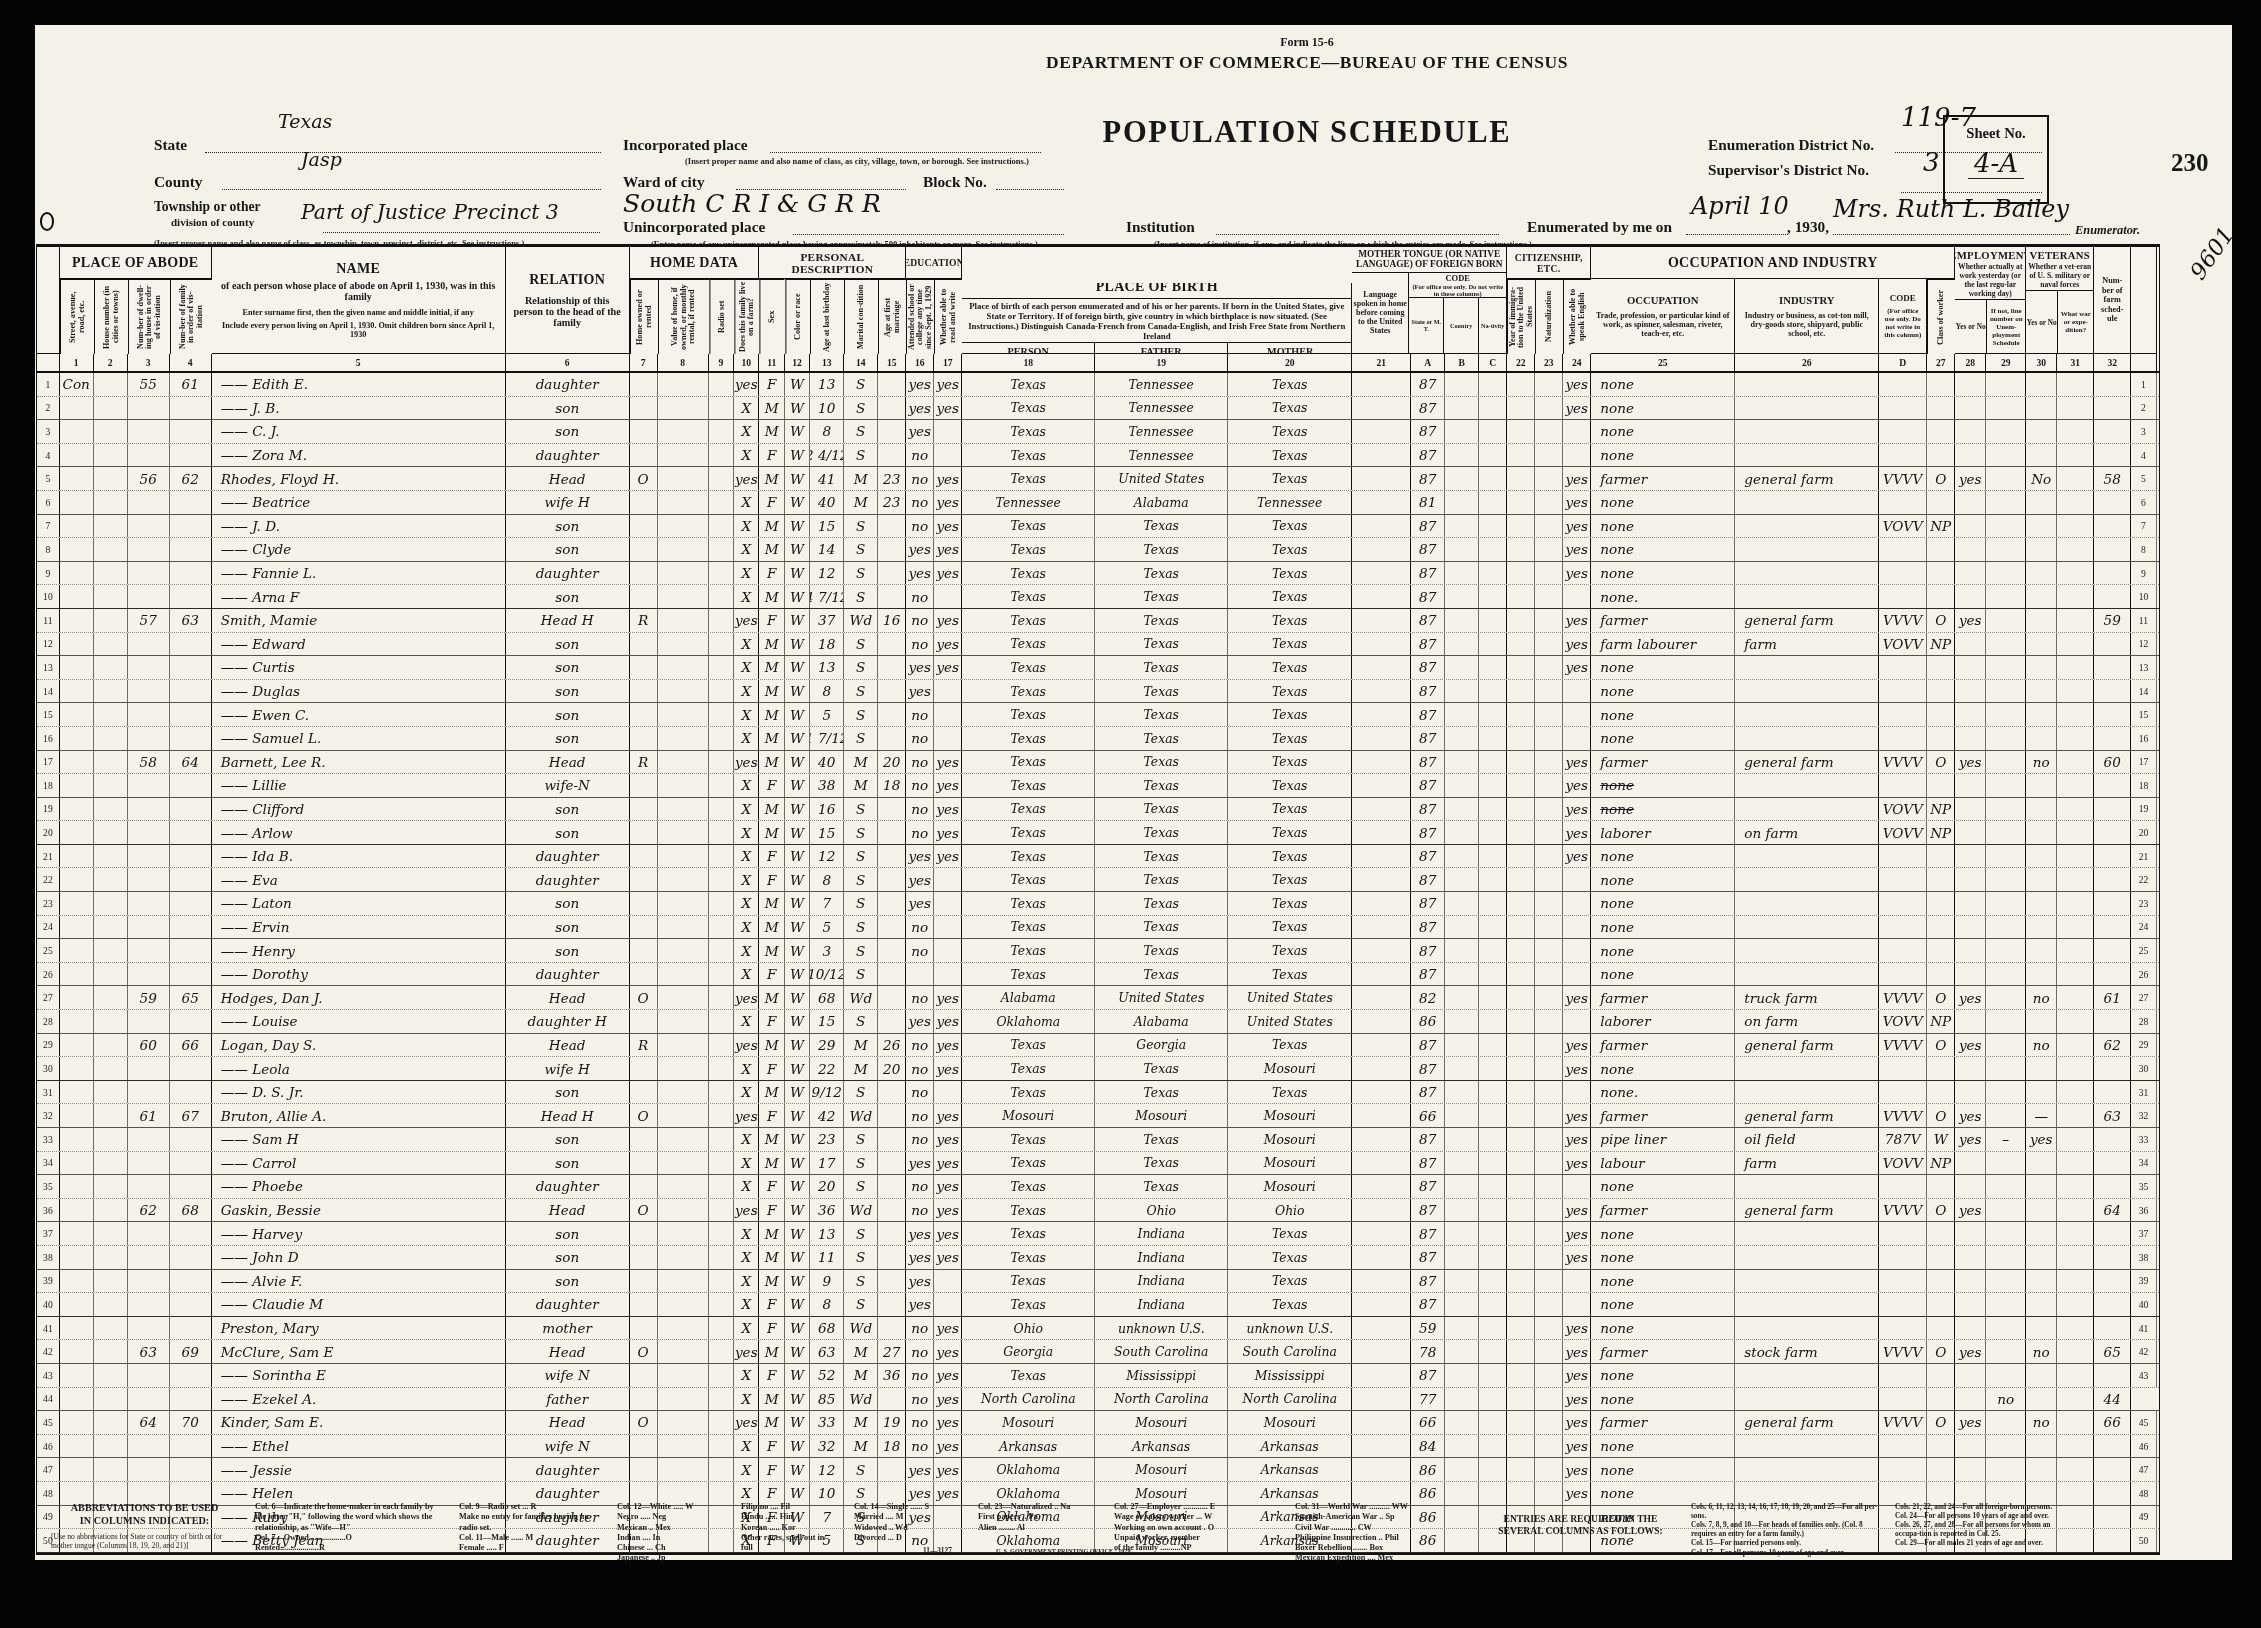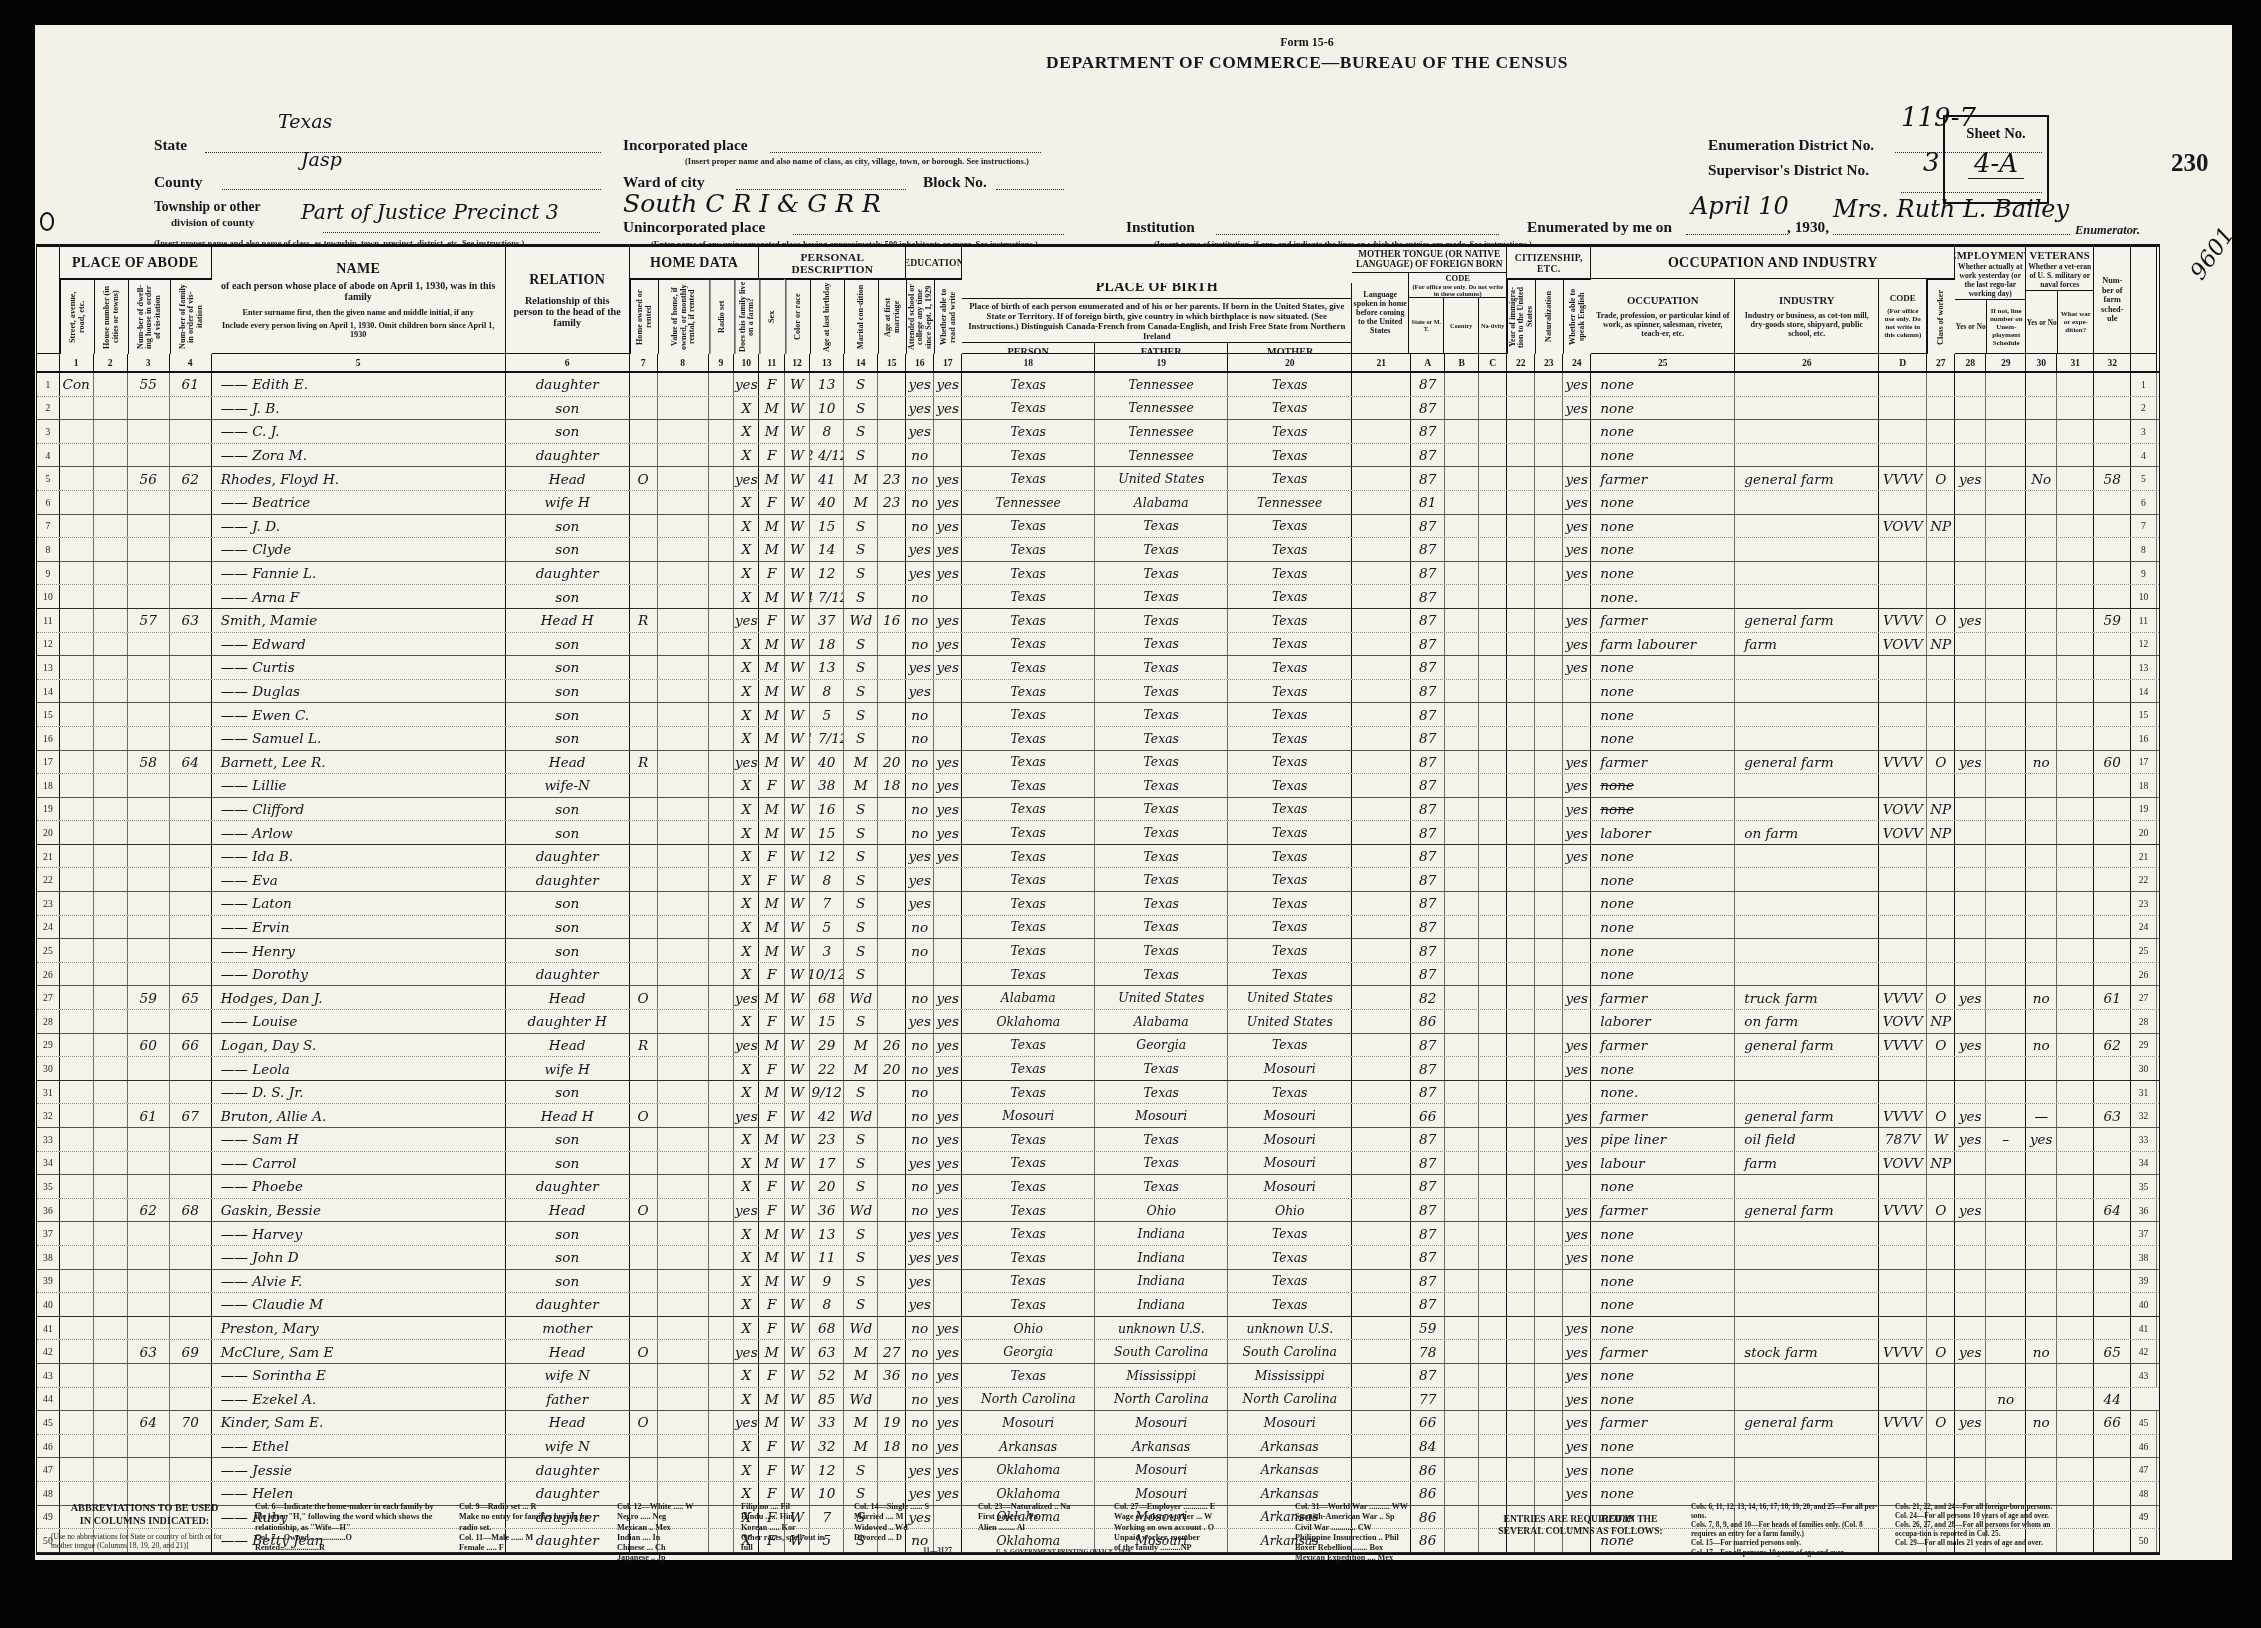--- a/index.html
+++ b/index.html
@@ -42,20 +42,21 @@
   .uline{border-bottom:1.1px solid #222;}
 </style>
 </head>
 <body>
 
 <div class="page">
   <div class="paper">
 
     <div class="abs ctr" style="left:848px;top:10.2px;width:848px;font-size:12px;font-weight:bold;">Form 15-6</div>
     <div class="abs ctr" style="left:763px;top:27px;width:1018px;font-size:17.5px;font-weight:bold;letter-spacing:0.6px;">DEPARTMENT OF COMMERCE—BUREAU OF THE CENSUS</div>
+    <div class="abs ctr" style="left:820px;top:90px;width:904px;font-size:30.5px;font-weight:bold;letter-spacing:1.7px;">POPULATION SCHEDULE</div>
 
     <div class="abs lbl" style="left:119px;top:111px;">State</div>
     <div class="abs hw hwbig" style="left:243px;top:85px;">Texas</div>
     <div class="dotline" style="left:170px;top:127px;width:396px;"></div>
 
     <div class="abs lbl" style="left:119px;top:148px;">County</div>
     <div class="abs hw hwbig" style="left:266px;top:123px;">Jasp</div>
     <div class="dotline" style="left:187px;top:164px;width:379px;"></div>
 
     <div class="abs lbl" style="left:119px;top:174px;font-size:13.6px;">Township or other</div>

